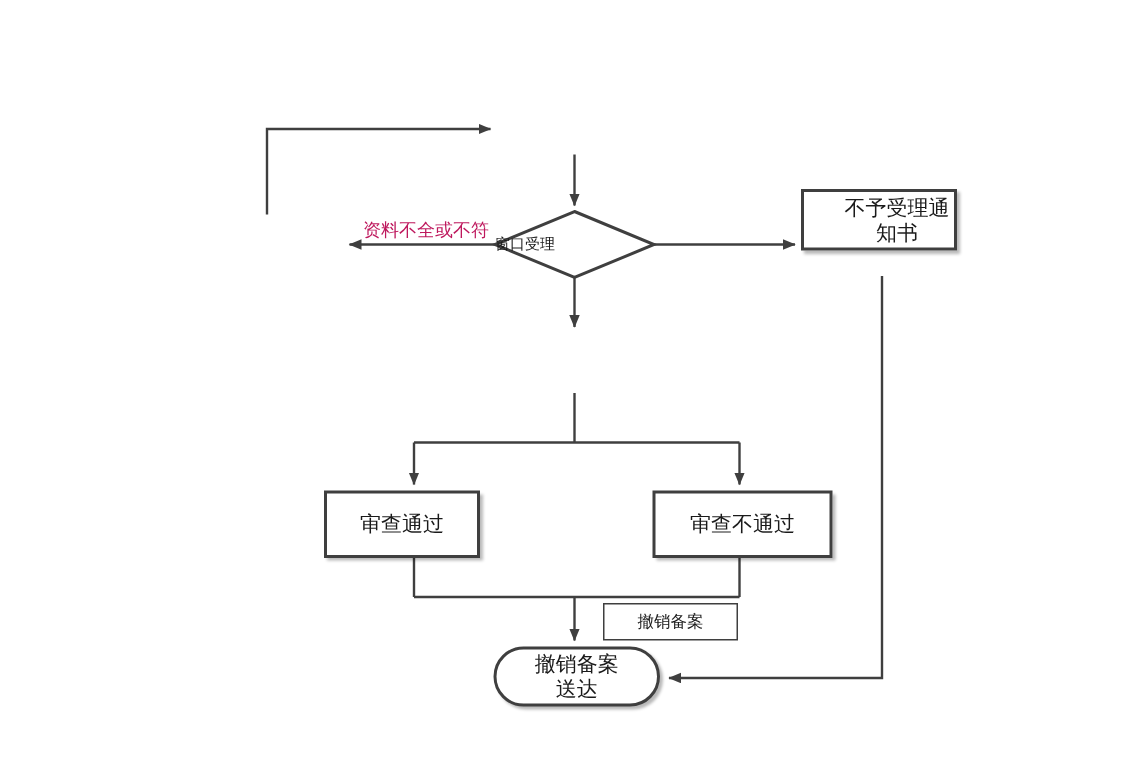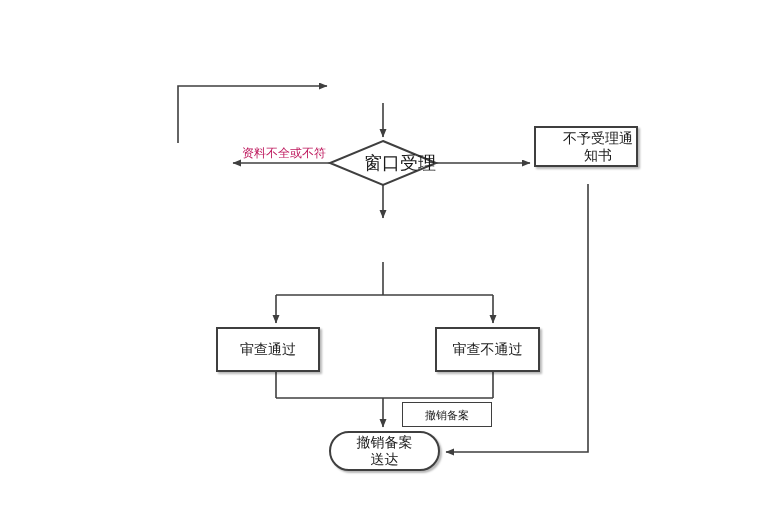--- a/index.html
+++ b/index.html
@@ -26,23 +26,23 @@
     line-height: 17px;
     white-space: pre-line;
     box-shadow: 2px 2px 2px rgba(0,0,0,0.28);
   }
   .stadium { border-radius: 20px; }
   .diamond-label {
     position: absolute;
     box-sizing: border-box;
     display: flex;
     align-items: center;
-    justify-content: flex-end;
+    justify-content: flex-start;
     text-align: center;
-    font-size: 18px;
+    font-size: 10px;
     background: transparent;
     border: none;
     box-shadow: none;
   }
   .small-node {
     border-width: 1.5px;
     font-size: 11px;
     line-height: 14px;
     box-shadow: none;
   }
@@ -104,21 +104,21 @@
   <div class="node" style="left:534px; top:126px; width:104px; height:41px;padding-left:24px;">
     <span>不予受理通
 知书</span>
   </div>
 
 
   <div class="node" style="left:216px; top:327px; width:104px; height:45px;">
     <span>审查通过</span>
   </div>
 
-  <div class="node" style="left:435px; top:327px; width:105px; height:45px;">
+  <div class="node" style="left:435px; top:327px; width:120px; height:45px;">
     <span>审查不通过</span>
   </div>
 
   <div class="node small-node" style="left:402px; top:402px; width:90px; height:25px;">
     <span>撤销备案</span>
   </div>
 
   <div class="node stadium" style="left:329px; top:431px; width:111px; height:40px;">
     <span>撤销备案
 送达</span>

